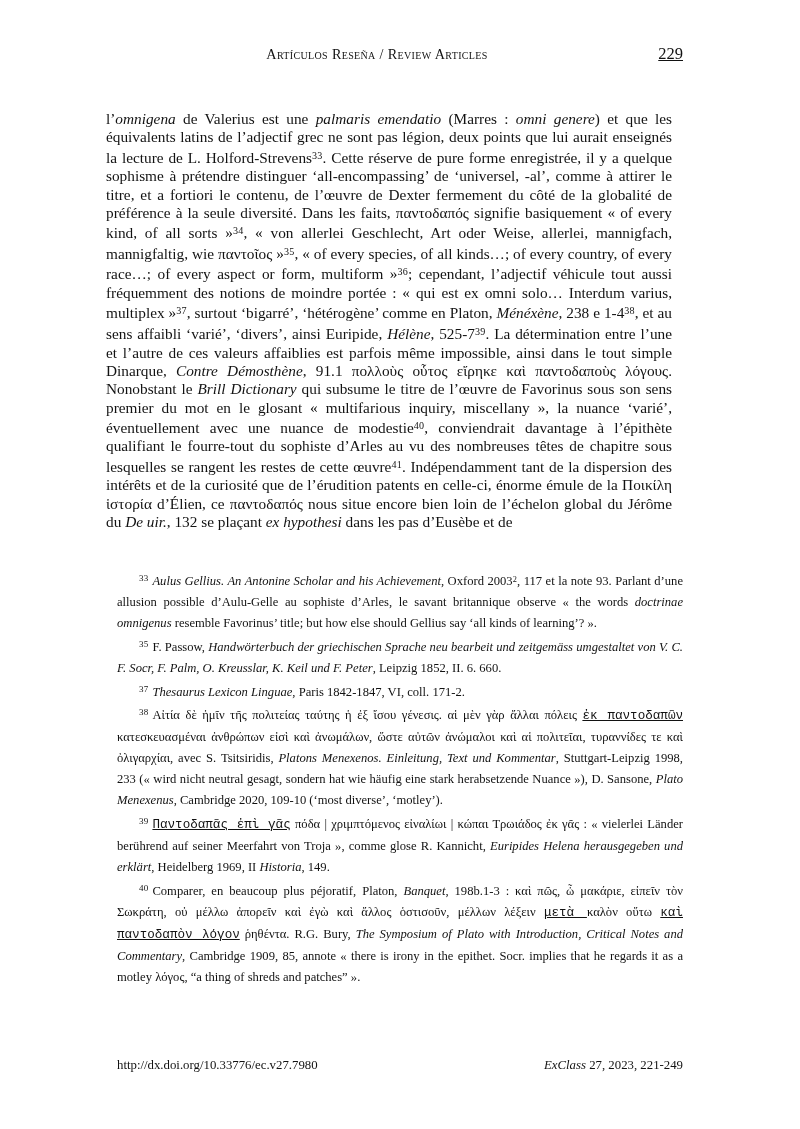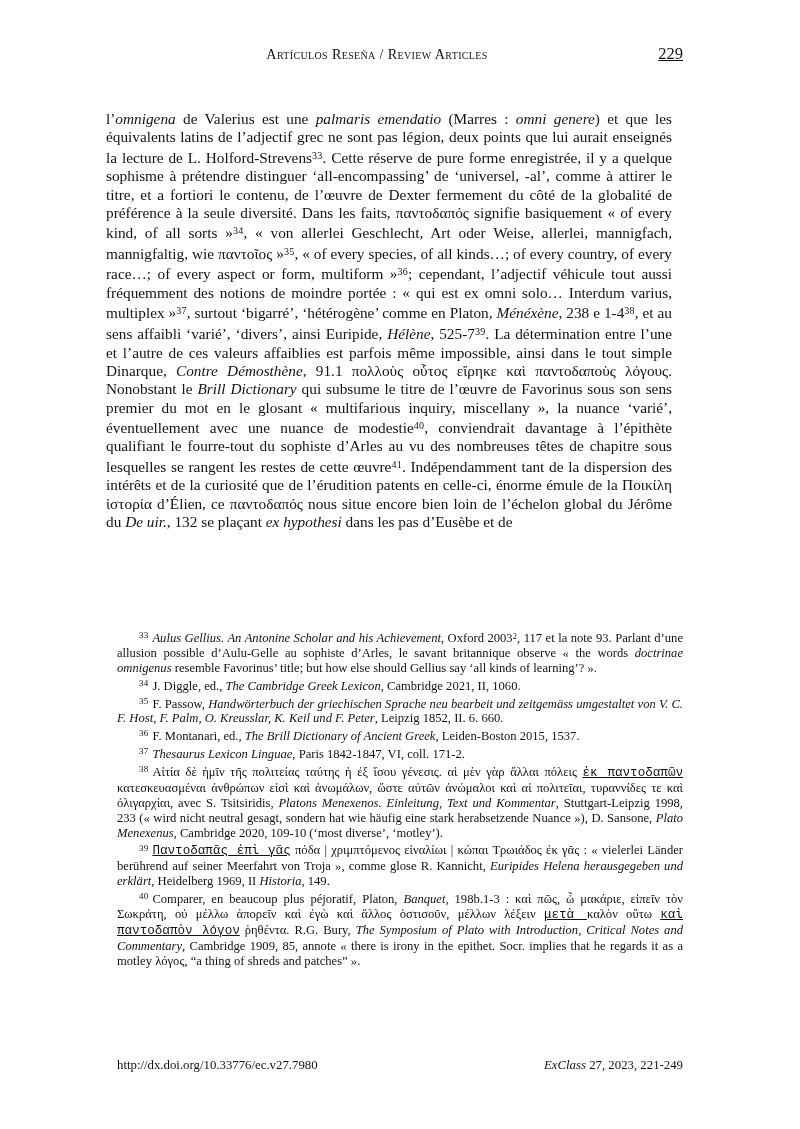--- a/index.html
+++ b/index.html
@@ -59,24 +59,24 @@
   }
   .body-block p {
     margin: 0;
     text-indent: 0;
   }
 
   
   .footnotes {
     position: absolute;
     left: 117px;
-    top: 628px;
+    top: 568px;
     width: 566px;
     font-size: 12.6px;
-    line-height: 15px;
+    line-height: 21px;
     text-align: justify;
   }
   .footnote {
     margin: 0;
     text-indent: 22px;
   }
   .fn-marker {
     font-size: 9px;
     vertical-align: 0.42em;
     margin-right: 4px;
@@ -116,23 +116,21 @@
     <div class="running-head-pageno">229</div>
   </div>
 
   <div class="body-block">
     <p>l’<i>omnigena</i> de Valerius est une <i>palmaris emendatio</i> (Marres : <i>omni genere</i>) et que les équivalents latins de l’adjectif grec ne sont pas légion, deux points que lui aurait enseignés la lecture de L. Holford-Strevens<span class="sup">33</span>. Cette réserve de pure forme enregistrée, il y a quelque sophisme à prétendre distinguer ‘all-encompassing’ de ‘universel, -al’, comme à attirer le titre, et a fortiori le contenu, de l’œuvre de Dexter fermement du côté de la globalité de préférence à la seule diversité. Dans les faits, παντοδαπός signifie basiquement « of every kind, of all sorts »<span class="sup">34</span>, « von allerlei Geschlecht, Art oder Weise, allerlei, mannigfach, mannigfaltig, wie παντοῖος »<span class="sup">35</span>, « of every species, of all kinds…; of every country, of every race…; of every aspect or form, multiform »<span class="sup">36</span>; cependant, l’adjectif véhicule tout aussi fréquemment des notions de moindre portée : « qui est ex omni solo… Interdum varius, multiplex »<span class="sup">37</span>, surtout ‘bigarré’, ‘hétérogène’ comme en Platon, <i>Ménéxène</i>, 238 e 1-4<span class="sup">38</span>, et au sens affaibli ‘varié’, ‘divers’, ainsi Euripide, <i>Hélène</i>, 525-7<span class="sup">39</span>. La détermination entre l’une et l’autre de ces valeurs affaiblies est parfois même impossible, ainsi dans le tout simple Dinarque, <i>Contre Démosthène</i>, 91.1 πολλοὺς οὗτος εἴρηκε καὶ παντοδαποὺς λόγους. Nonobstant le <i>Brill Dictionary</i> qui subsume le titre de l’œuvre de Favorinus sous son sens premier du mot en le glosant « multifarious inquiry, miscellany », la nuance ‘varié’, éventuellement avec une nuance de modestie<span class="sup">40</span>, conviendrait davantage à l’épithète qualifiant le fourre-tout du sophiste d’Arles au vu des nombreuses têtes de chapitre sous lesquelles se rangent les restes de cette œuvre<span class="sup">41</span>. Indépendamment tant de la dispersion des intérêts et de la curiosité que de l’érudition patents en celle-ci, énorme émule de la Ποικίλη ἱστορία d’Élien, ce παντοδαπός nous situe encore bien loin de l’échelon global du Jérôme du <i>De uir.</i>, 132 se plaçant <i>ex hypothesi</i> dans les pas d’Eusèbe et de</p>
   </div>
 
   <div class="footnotes">
 
   <p class="footnote"><span class="fn-marker">33</span><span><i>Aulus Gellius. An Antonine Scholar and his Achievement</i>, Oxford 2003<span class="sup">2</span>, 117 et la note 93. Parlant d’une allusion possible d’Aulu-Gelle au sophiste d’Arles, le savant britannique observe « the words <i>doctrinae omnigenus</i> resemble Favorinus’ title; but how else should Gellius say ‘all kinds of learning’? ».</span></p>
-      <p class="footnote"><span class="fn-marker">34</span><span>J. Diggle, ed., <i>The Cambridge Greek Lexicon</i>, Cambridge 2021, II, 1060.</span></p>
-      <p class="footnote"><span class="fn-marker">35</span><span>F. Passow, <i>Handwörterbuch der griechischen Sprache neu bearbeit und zeitgemäss umgestaltet von V. C. F. Host, F. Palm, O. Kreusslar, K. Keil und F. Peter</i>, Leipzig 1852, II. 6. 660.</span></p>
-      <p class="footnote"><span class="fn-marker">36</span><span>F. Montanari, ed., <i>The Brill Dictionary of Ancient Greek</i>, Leiden-Boston 2015, 1537.</span></p>
+      <p class="footnote"><span class="fn-marker">35</span><span>F. Passow, <i>Handwörterbuch der griechischen Sprache neu bearbeit und zeitgemäss umgestaltet von V. C. F. Socr, F. Palm, O. Kreusslar, K. Keil und F. Peter</i>, Leipzig 1852, II. 6. 660.</span></p>
       <p class="footnote"><span class="fn-marker">37</span><span><i>Thesaurus Lexicon Linguae</i>, Paris 1842-1847, VI, coll. 171-2.</span></p>
       <p class="footnote"><span class="fn-marker">38</span><span>Αἰτία δὲ ἡμῖν τῆς πολιτείας ταύτης ἡ ἐξ ἴσου γένεσις. αἱ μὲν γὰρ ἄλλαι πόλεις <span class="u">ἐκ παντοδαπῶν</span> κατεσκευασμέναι ἀνθρώπων εἰσὶ καὶ ἀνωμάλων, ὥστε αὐτῶν ἀνώμαλοι καὶ αἱ πολιτεῖαι, τυραννίδες τε καὶ ὀλιγαρχίαι, avec S. Tsitsiridis, <i>Platons Menexenos. Einleitung, Text und Kommentar</i>, Stuttgart-Leipzig 1998, 233 (« wird nicht neutral gesagt, sondern hat wie häufig eine stark herabsetzende Nuance »), D. Sansone, <i>Plato Menexenus</i>, Cambridge 2020, 109-10 (‘most diverse’, ‘motley’).</span></p>
       <p class="footnote"><span class="fn-marker">39</span><span><span class="u">Παντοδαπᾶς ἐπὶ γᾶς</span> πόδα | χριμπτόμενος εἰναλίωι | κώπαι Τρωιάδος ἐκ γᾶς : « vielerlei Länder berührend auf seiner Meerfahrt von Troja », comme glose R. Kannicht, <i>Euripides Helena herausgegeben und erklärt</i>, Heidelberg 1969, II <i>Historia</i>, 149.</span></p>
       <p class="footnote"><span class="fn-marker">40</span><span>Comparer, en beaucoup plus péjoratif, Platon, <i>Banquet</i>, 198b.1-3 : καὶ πῶς, ὦ μακάριε, εἰπεῖν τὸν Σωκράτη, οὐ μέλλω ἀπορεῖν καὶ ἐγὼ καὶ ἄλλος ὁστισοῦν, μέλλων λέξειν <span class="u">μετὰ </span>καλὸν οὕτω <span class="u">καὶ παντοδαπὸν λόγον</span> ῥηθέντα. R.G. Bury, <i>The Symposium of Plato with Introduction, Critical Notes and Commentary</i>, Cambridge 1909, 85, annote « there is irony in the epithet. Socr. implies that he regards it as a motley λόγος, “a thing of shreds and patches” ».</span></p>
     </div>
 
   <div class="footer">
     <span class="footer-doi">http://dx.doi.org/10.33776/ec.v27.7980</span>
     <span class="footer-cite"><i>ExClass</i> 27, 2023, 221-249</span>
   </div>

